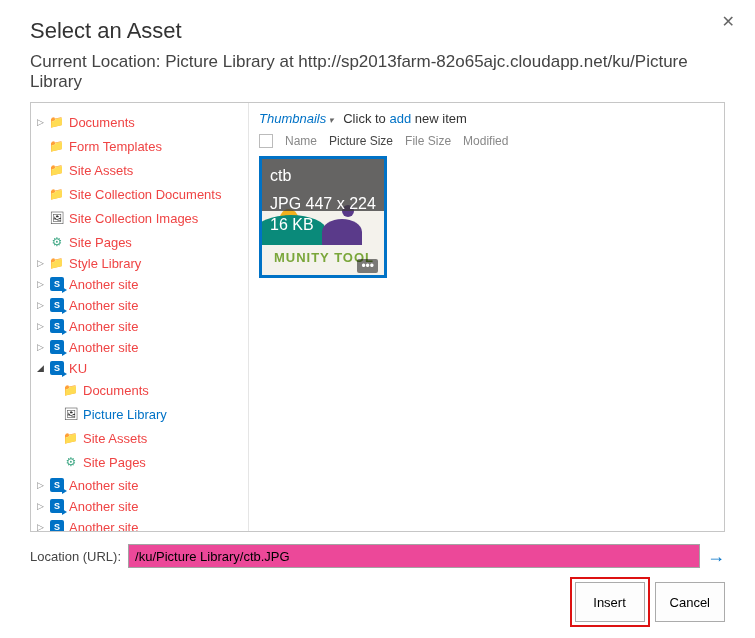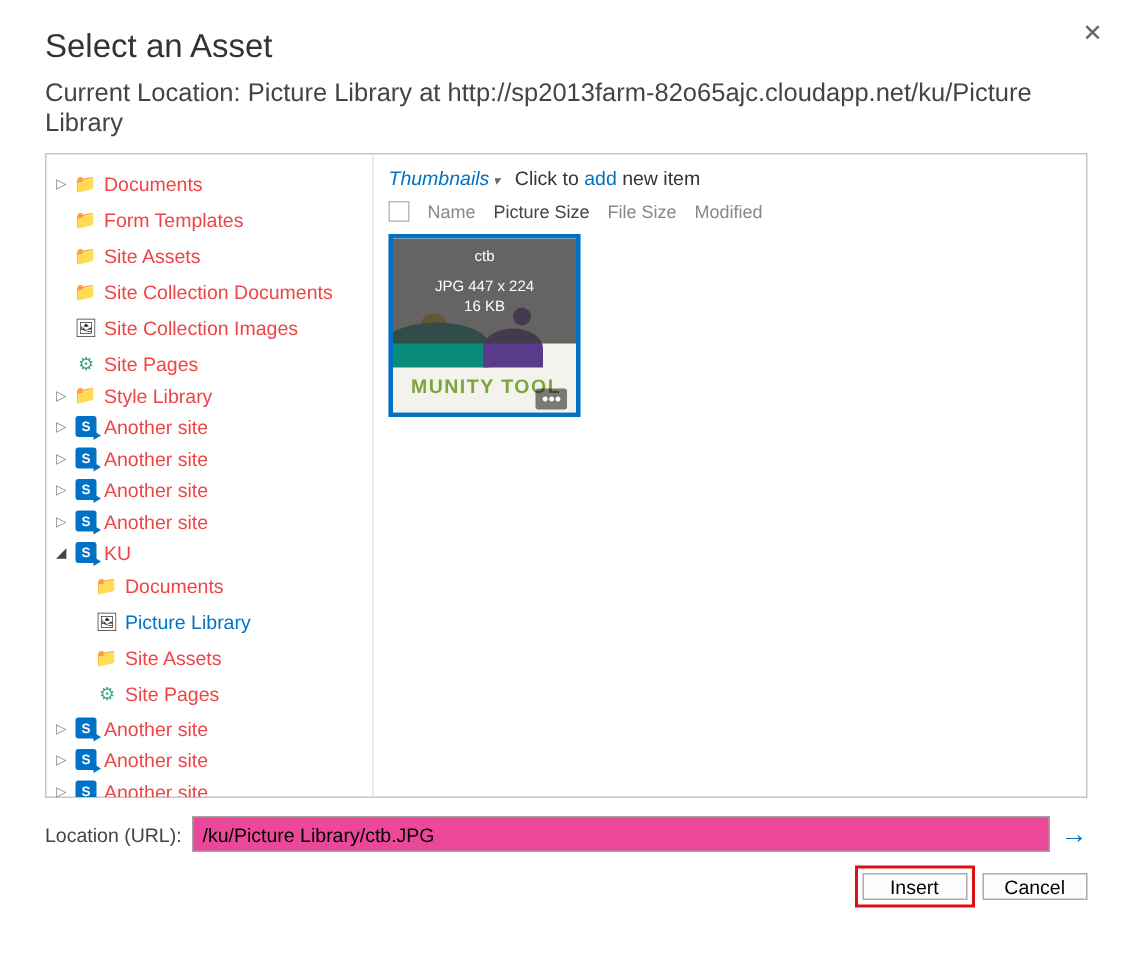--- a/index.html
+++ b/index.html
@@ -75,40 +75,39 @@
     border:3px solid #0072c6;
     position:relative;
     cursor:pointer;
     background:#ddd;
     overflow:hidden;
   }
   .tile .overlay{
     position:absolute; left:0; right:0; top:0;
     background:rgba(60,60,60,.78);
     color:#fff; padding:6px 8px; line-height:1.35;
-    font-size:10px;
-    height:70px;
-    text-align:center;
+    font-size:16px;
+    height:52px;
   }
   .tile .thumb{
     position:absolute; left:0; right:0; bottom:0; top:0;
     background:linear-gradient(#f4f2ec 55%, #f4f2ec 55%);
   }
   .tile .sun{position:absolute;left:18px;bottom:48px;width:18px;height:18px;border-radius:50%;background:#f2b01e;}
   .tile .hill1{position:absolute;left:-6px;bottom:30px;width:70px;height:30px;border-radius:50% 50% 0 0;background:#0a8a7a;}
   .tile .hill2{position:absolute;right:22px;bottom:30px;width:40px;height:26px;border-radius:50% 50% 0 0;background:#5a3a8a;}
   .tile .dot{position:absolute;right:30px;bottom:58px;width:12px;height:12px;border-radius:50%;background:#5a3a8a;}
   .tile .band{position:absolute;left:0;right:0;bottom:10px;color:#7aa63a;font-weight:700;letter-spacing:1px;font-size:13px;text-align:center;padding-left:2px;}
   .tile .dots{position:absolute;right:6px;bottom:2px;color:#fff;background:rgba(0,0,0,.5);padding:0 4px;border-radius:2px;font-size:12px;}
   .loc-row{ display:flex; align-items:center; gap:7px; margin-top:12px;}
   .loc-row label{font-size:13px; color:#444;}
   .loc-row input{flex:1; height:24px; border:1px solid #a3a3a3; padding:2px 6px; font-size:13px; background:#ec4899;}
   .go-arrow{color:#0072c6; font-size:18px; cursor:pointer;}
   .btn-row{ display:flex; justify-content:flex-end; gap:10px; margin-top:14px;}
-  .btn{ min-width:70px; height:18px; border:1px solid #ababab; background:#fdfdfd; font-size:13px; cursor:pointer; padding:0 14px;}
+  .btn{ min-width:70px; height:40px; border:1px solid #ababab; background:#fdfdfd; font-size:13px; cursor:pointer; padding:0 14px;}
   .btn-hl{ outline:2px solid #d11; outline-offset:3px;}
 </style>
 </head>
 <body>
 
 <span class="close-x">✕</span>
 
 <h1 class="title">Select an Asset</h1>
 
 <div class="loc-line">

